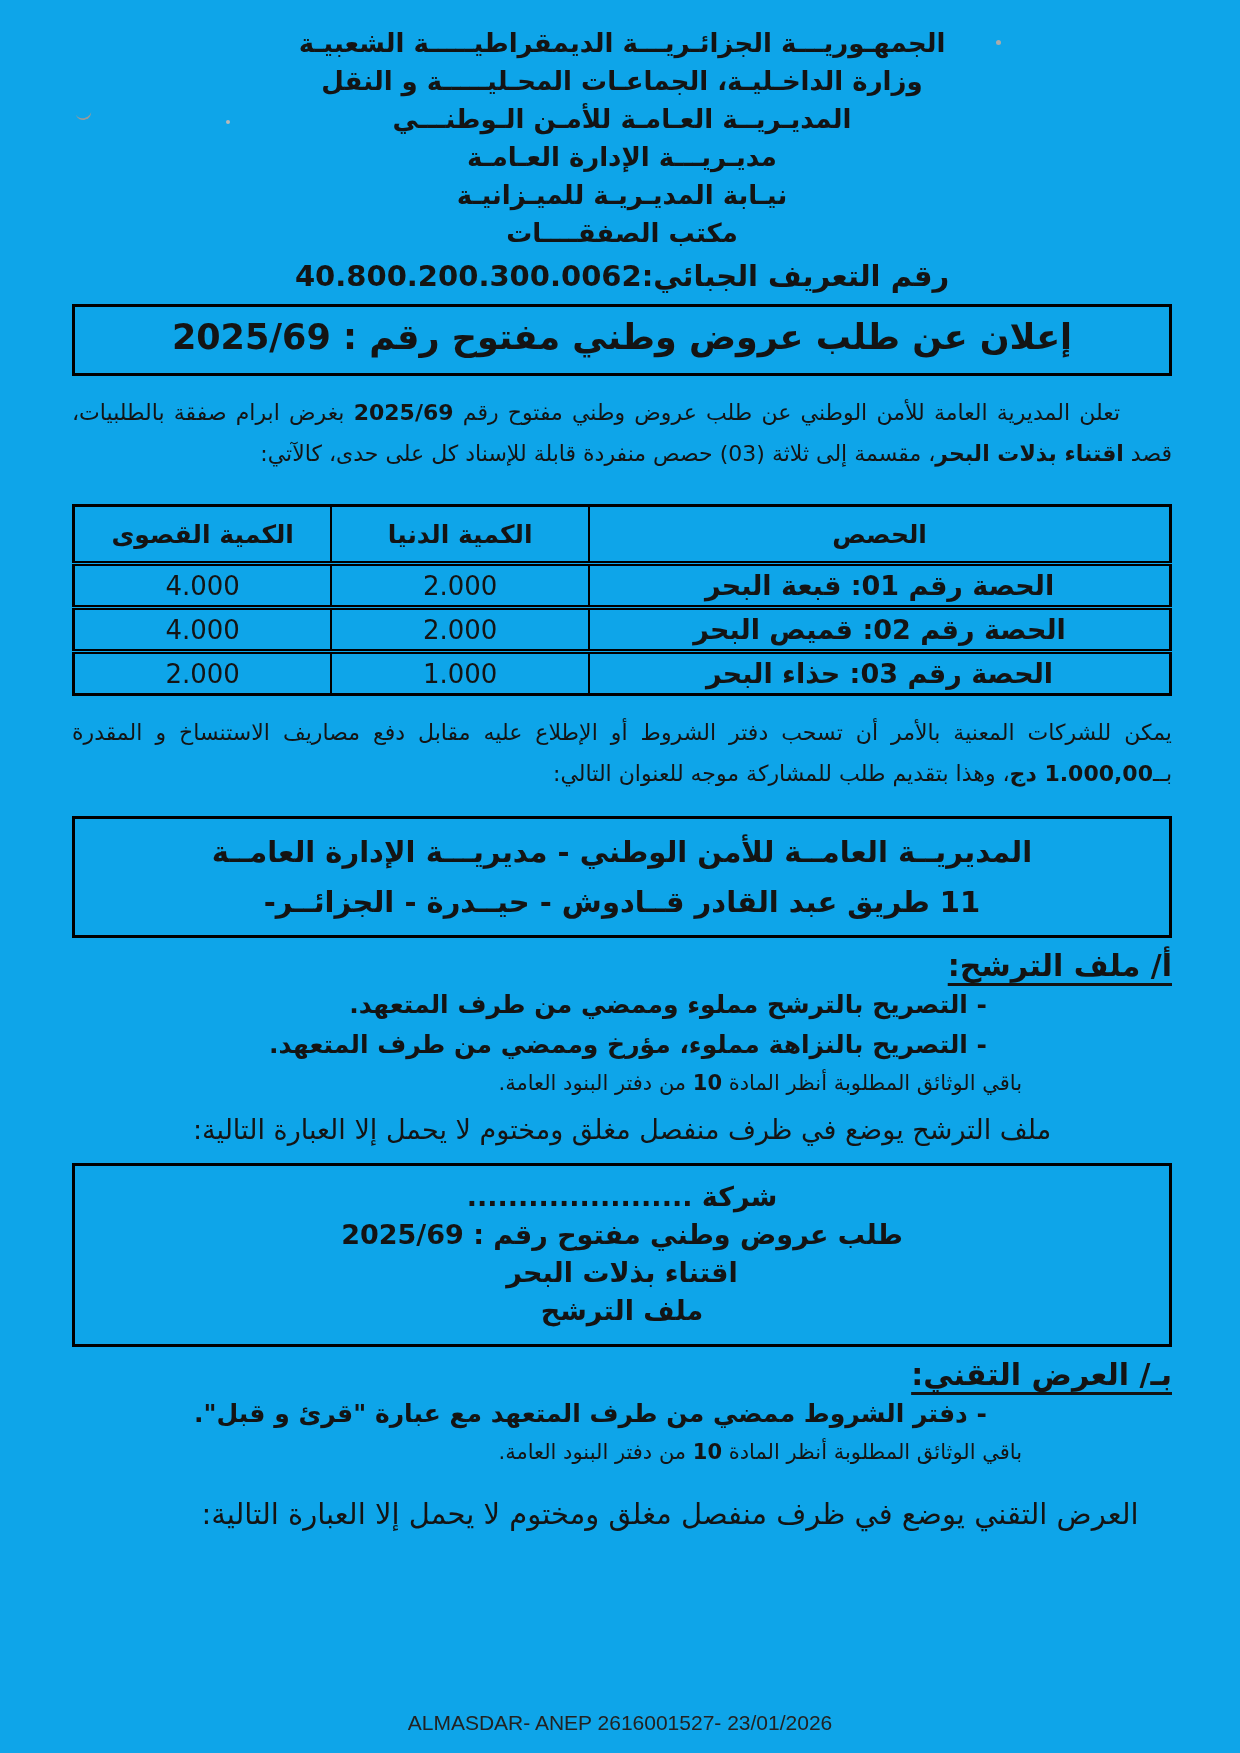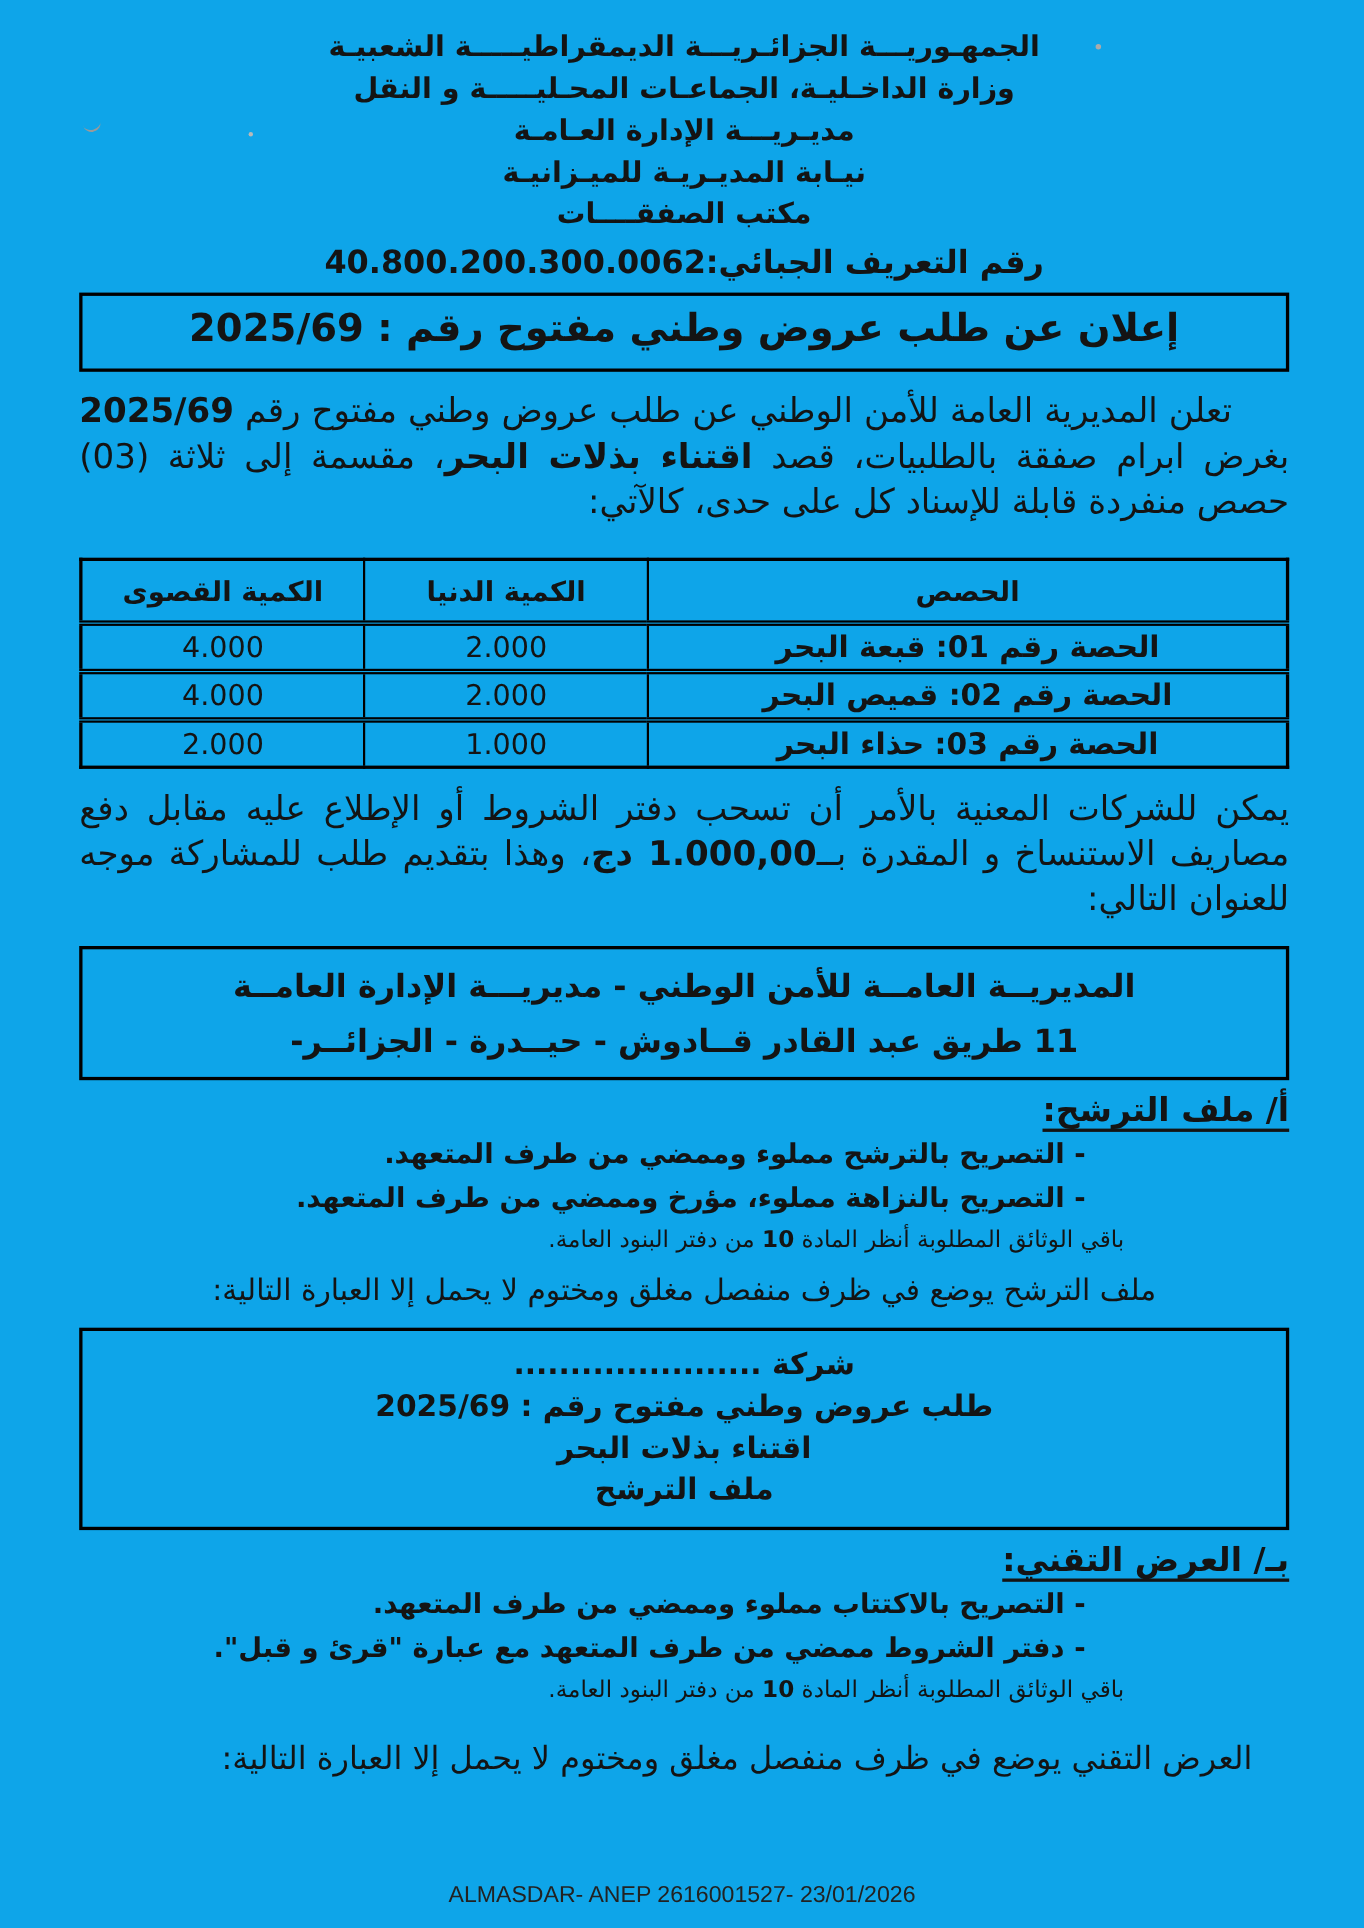--- a/index.html
+++ b/index.html
@@ -26,21 +26,21 @@
   
   .title-box {
     border: 3px solid #000;
     margin-top: 6px;
     padding: 10px 8px 16px;
     text-align: center;
   }
   .title-text { font-size: 35px; font-weight: 700; letter-spacing: 0.5px; }
 
   
-  .para { font-size: 31px; line-height: 41px; text-align: justify; margin: 16px 0 0; }
+  .para { font-size: 22px; line-height: 41px; text-align: justify; margin: 16px 0 0; }
   .para.indent { text-indent: 52px; }
   .para b { font-weight: 700; }
 
   
   .lots-table { width: 100%; border-collapse: collapse; margin-top: 30px; border: 3px solid #000; }
   .lots-table th, .lots-table td { border: 2px solid #000; text-align: center; padding: 4px 6px; }
   .lots-table thead th { font-size: 25px; font-weight: 700; height: 58px; border-bottom: 5px double #000; }
   .lots-table tbody tr:not(:last-child) td { border-bottom: 5px double #000; }
   .lots-table td { height: 37px; font-size: 26px; text-align: center; }
   .lots-table td.lot-cell { font-weight: 700; font-size: 27px; }
@@ -109,20 +109,21 @@
 
 <div class="page">
 
   <span class="artifact a1"></span>
   <span class="artifact a2"></span>
   <span class="artifact a3"></span>
 
   <div class="header">
     <div class="h-line">الجمهـوريـــة الجزائـريـــة الديمقراطيـــــة الشعبيـة</div>
     <div class="h-line">وزارة الداخـليـة، الجماعـات المحـليـــــة و النقل</div>
+    <div class="h-line">المديـريــة العـامـة للأمـن الـوطنـــي</div>
     <div class="h-line">مديـريـــة الإدارة العـامـة</div>
     <div class="h-line">نيـابة المديـريـة للميـزانيـة</div>
     <div class="h-line">مكتب الصفقــــات</div>
     <div class="tax-line">رقم التعريف الجبائي:40.800.200.300.0062</div>
   </div>
 
   <div class="title-box">
     <div class="title-text">إعلان عن طلب عروض وطني مفتوح رقم : 2025/69</div>
   </div>
 
@@ -177,21 +178,20 @@
   <p class="center-line envelope-intro">ملف الترشح يوضع في ظرف منفصل مغلق ومختوم لا يحمل إلا العبارة التالية:</p>
 
   <div class="envelope-box">
     <div>شركة ......................</div>
     <div>طلب عروض وطني مفتوح رقم : 2025/69</div>
     <div>اقتناء بذلات البحر</div>
     <div>ملف الترشح</div>
   </div>
 
   <div class="section-heading">بـ/ العرض التقني:</div>
-  <div class="bullet">- التصريح بالاكتتاب مملوء وممضي من طرف المتعهد.</div>
   <div class="bullet">- دفتر الشروط ممضي من طرف المتعهد مع عبارة "قرئ و قبل".</div>
   <div class="note-line">
     <span>باقي الوثائق المطلوبة أنظر المادة </span><b>10</b><span> من دفتر البنود العامة.</span>
   </div>
 
   <p class="center-line shift final-line">العرض التقني يوضع في ظرف منفصل مغلق ومختوم لا يحمل إلا العبارة التالية:</p>
 
   <div class="footer">ALMASDAR- ANEP 2616001527- 23/01/2026</div>
 
 </div>

